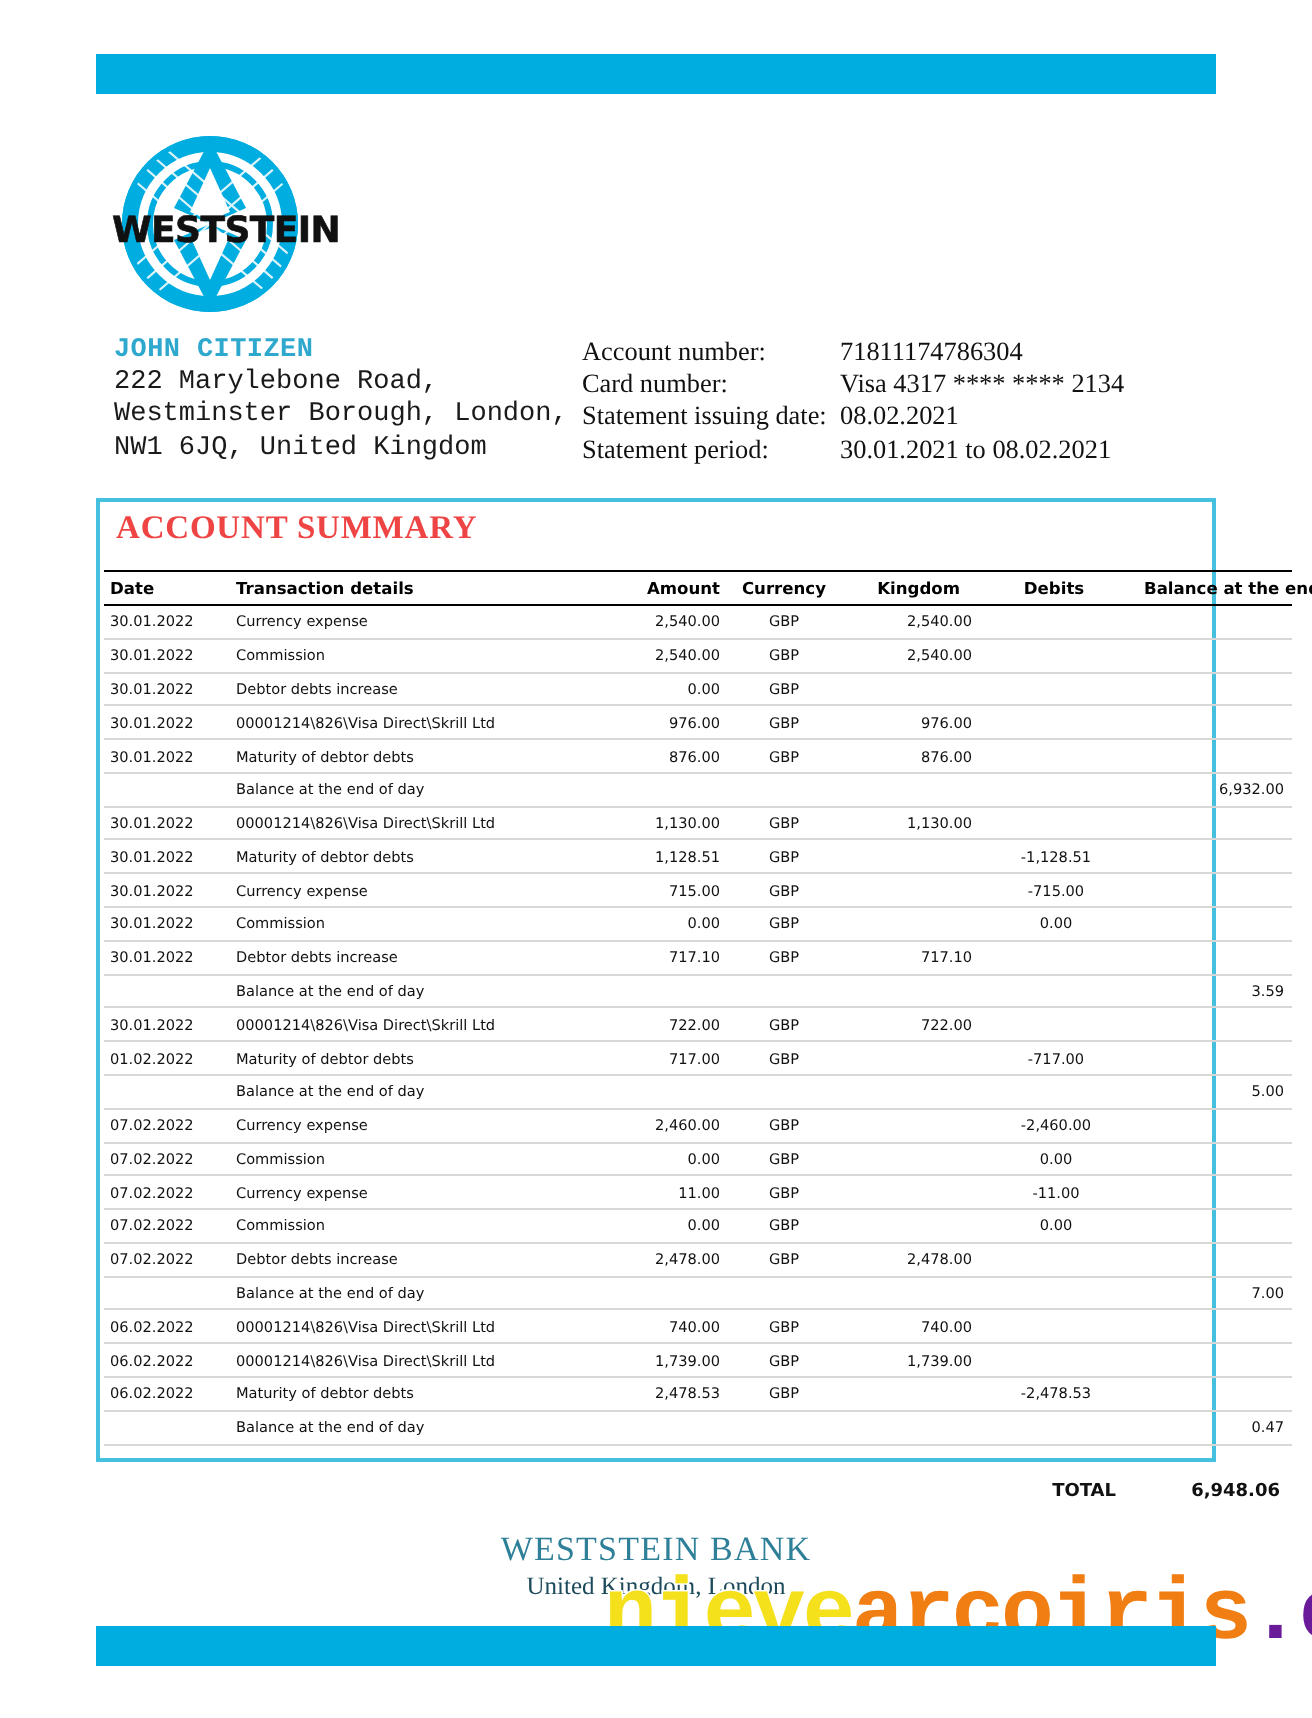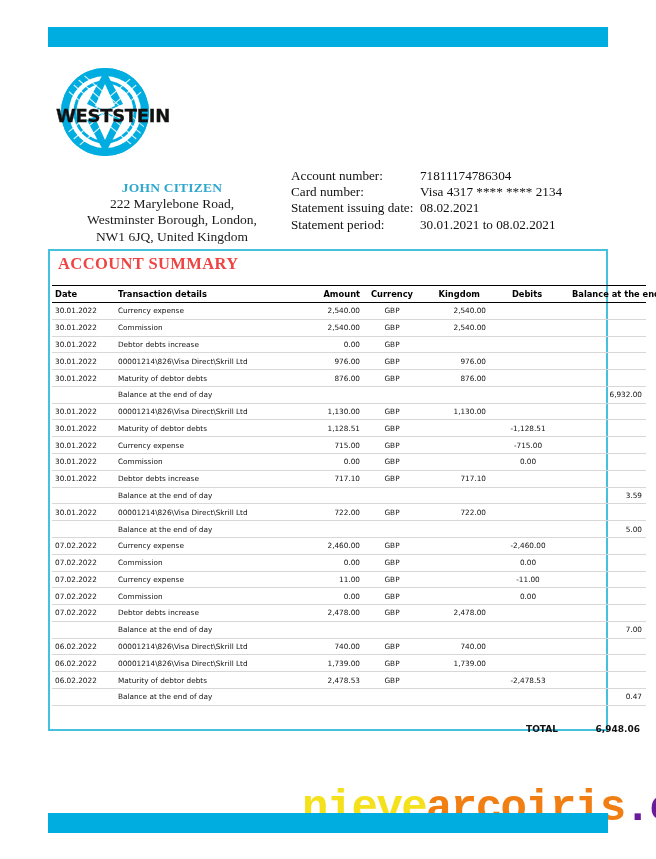--- a/index.html
+++ b/index.html
@@ -53,27 +53,26 @@
     font-size: 18px;
     letter-spacing: -0.3px;
     color: #111111;
     -webkit-text-stroke: 0.3px #111;
   }
 
   
   .addr {
     position: absolute;
     left: 57px;
-    top: 180px;
+    top: 168px;
     width: 230px;
-    font-family: Liberation Serif, serif;
+    font-family: Liberation Mono, monospace;
     font-size: 13.5px;
     line-height: 16.2px;
     color: #1a1a1a;
-    text-align: center;
   }
   .addr .name {
     color: #2FA8CE;
     font-weight: bold;
     font-size: 13.5px;
     letter-spacing: 0.2px;
   }
 
   
   .acct {
@@ -391,20 +390,29 @@
           </tr>
           <tr>
             <td class="c-date">30.01.2022</td>
             <td class="c-det">00001214\826\Visa Direct\Skrill Ltd</td>
             <td class="c-amt">722.00</td>
             <td class="c-cur">GBP</td>
             <td class="c-cred">722.00</td>
             <td class="c-deb"></td>
             <td class="c-bal"></td>
           </tr>
+          <tr>
+            <td class="c-date">01.02.2022</td>
+            <td class="c-det">Maturity of debtor debts</td>
+            <td class="c-amt">717.00</td>
+            <td class="c-cur">GBP</td>
+            <td class="c-cred"></td>
+            <td class="c-deb">-717.00</td>
+            <td class="c-bal"></td>
+          </tr>
           <tr class="balance-row">
             <td class="c-date"></td>
             <td class="c-det">Balance at the end of day</td>
             <td class="c-amt"></td>
             <td class="c-cur"></td>
             <td class="c-cred"></td>
             <td class="c-deb"></td>
             <td class="c-bal">5.00</td>
           </tr>
           <tr>
@@ -503,18 +511,22 @@
             <td class="c-amt"></td>
             <td class="c-cur"></td>
             <td class="c-cred"></td>
             <td class="c-deb">TOTAL</td>
             <td class="c-bal">6,948.06</td>
           </tr>
         </tbody>
     </table>
   </div>
 
+  <div class="footer">
+    <div class="bank">WESTSTEIN BANK</div>
+    <div class="loc">United Kingdom, London</div>
+  </div>
 
   <div class="watermark"><span class="wm-1">nieve</span><span class="wm-2">arcoiris</span><span class="wm-3">.com</span></div>
 
   <div class="bar bar-bottom"></div>
 
 </div>
 
 </body></html>

